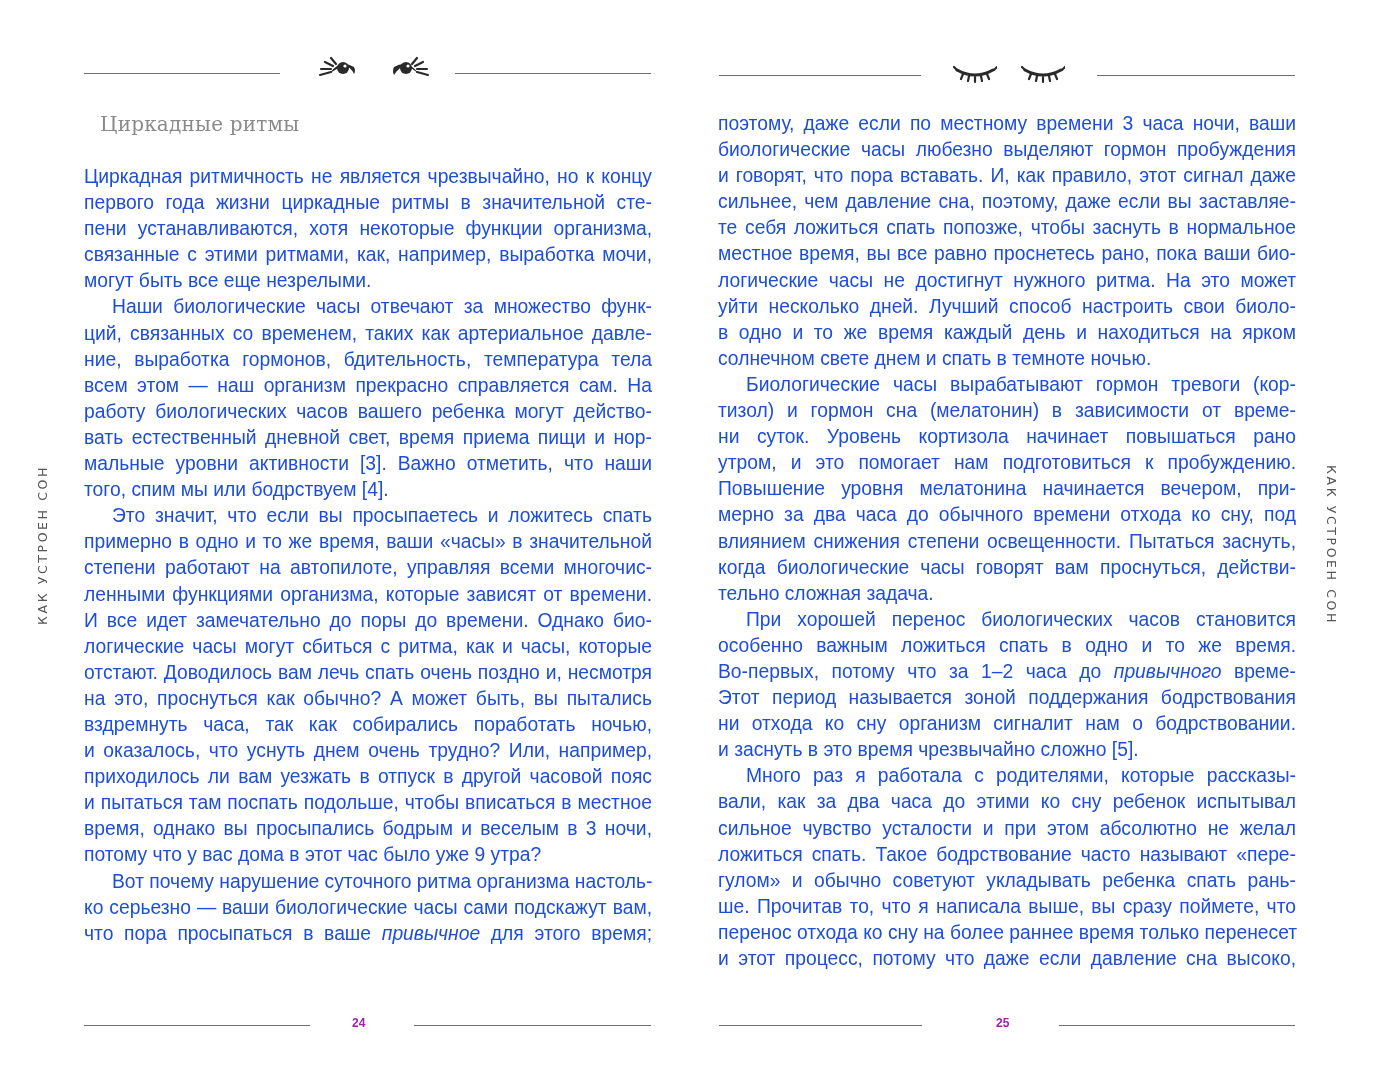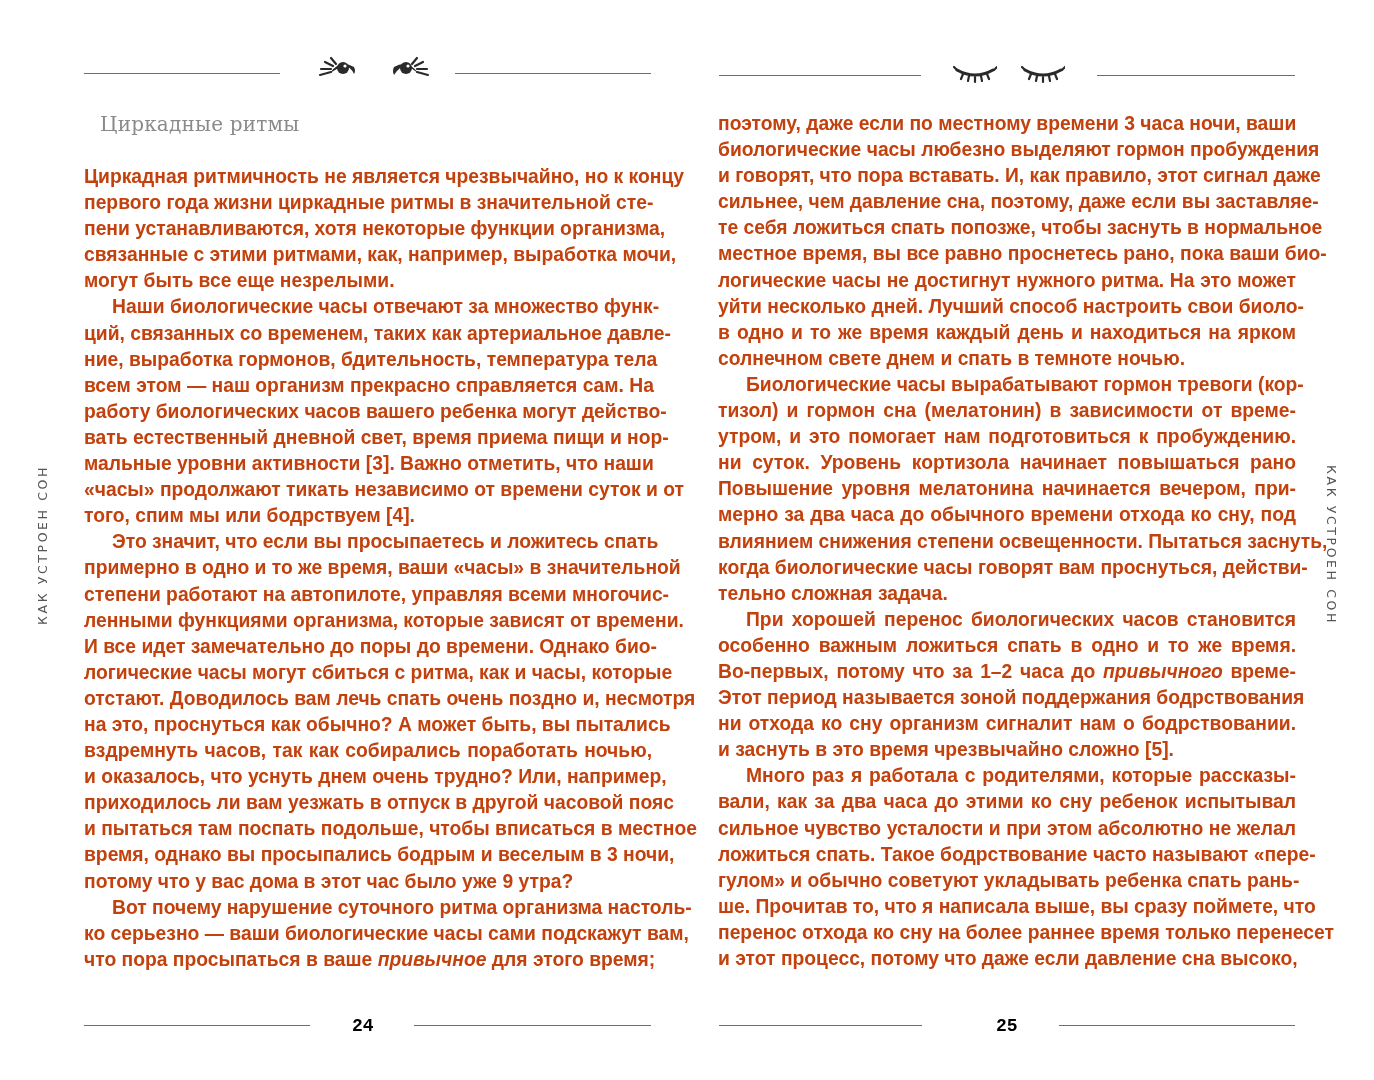--- a/index.html
+++ b/index.html
@@ -34,37 +34,36 @@
     color: #8a8a8a;
     letter-spacing: 0.2px;
   }
 
   .column {
     position: absolute;
     width: 568px;
     font-family: "Liberation Sans", "DejaVu Sans", sans-serif;
     font-size: 19.3px;
     line-height: 26.1px;
-    color: #c2410c;
-    font-weight: bold;
+    color: #1d4ed8;
   }
   .col-left { left: 84px; top: 164px; }
   .col-right { left: 718px; top: 111px; width: 578px; }
 
   .line { display: block; white-space: nowrap; text-align: justify; text-align-last: justify; height: 26.1px; }
   .line.last { text-align-last: left; }
   .line.indent { padding-left: 28px; }
   .line em { font-style: italic; }
 
   .page-num {
     position: absolute;
-    font-family: Liberation Mono, monospace;
+    font-family: Liberation Sans, sans-serif;
     font-weight: bold;
-    font-size: 18px;
-    color: #000000;
+    font-size: 12px;
+    color: #a21caf;
     top: 1016px;
   }
 </style>
 </head>
 <body>
 
 <div class="page page-left">
   <div class="rule" style="left:84px; top:73px; width:196px;"></div>
   <div class="eyes" style="left:316px; top:55px;">
     <svg width="44" height="24" viewBox="0 0 44 24">
@@ -92,31 +91,30 @@
       <span class="line"><span>пени устанавливаются, хотя некоторые функции организма,</span></span>
       <span class="line"><span>связанные с этими ритмами, как, например, выработка мочи,</span></span>
       <span class="line last"><span>могут быть все еще незрелыми.</span></span>
       <span class="line indent"><span>Наши биологические часы отвечают за множество функ-</span></span>
       <span class="line"><span>ций, связанных со временем, таких как артериальное давле-</span></span>
       <span class="line"><span>ние, выработка гормонов, бдительность, температура тела</span></span>
       <span class="line"><span>всем этом — наш организм прекрасно справляется сам. На</span></span>
       <span class="line"><span>работу биологических часов вашего ребенка могут действо-</span></span>
       <span class="line"><span>вать естественный дневной свет, время приема пищи и нор-</span></span>
       <span class="line"><span>мальные уровни активности [3]. Важно отметить, что наши</span></span>
-      <span class="line"><span>«часы» продолжают тикать независимо от времени суток и от</span></span>
       <span class="line last"><span>того, спим мы или бодрствуем [4].</span></span>
       <span class="line indent"><span>Это значит, что если вы просыпаетесь и ложитесь спать</span></span>
       <span class="line"><span>примерно в одно и то же время, ваши «часы» в значительной</span></span>
       <span class="line"><span>степени работают на автопилоте, управляя всеми многочис-</span></span>
       <span class="line"><span>ленными функциями организма, которые зависят от времени.</span></span>
       <span class="line"><span>И все идет замечательно до поры до времени. Однако био-</span></span>
       <span class="line"><span>логические часы могут сбиться с ритма, как и часы, которые</span></span>
       <span class="line"><span>отстают. Доводилось вам лечь спать очень поздно и, несмотря</span></span>
       <span class="line"><span>на это, проснуться как обычно? А может быть, вы пытались</span></span>
-      <span class="line"><span>вздремнуть часов, так как собирались поработать ночью,</span></span>
+      <span class="line"><span>вздремнуть часа, так как собирались поработать ночью,</span></span>
       <span class="line"><span>и оказалось, что уснуть днем очень трудно? Или, например,</span></span>
       <span class="line"><span>приходилось ли вам уезжать в отпуск в другой часовой пояс</span></span>
       <span class="line"><span>и пытаться там поспать подольше, чтобы вписаться в местное</span></span>
       <span class="line"><span>время, однако вы просыпались бодрым и веселым в 3 ночи,</span></span>
       <span class="line last"><span>потому что у вас дома в этот час было уже 9 утра?</span></span>
       <span class="line indent"><span>Вот почему нарушение суточного ритма организма настоль-</span></span>
       <span class="line"><span>ко серьезно — ваши биологические часы сами подскажут вам,</span></span>
       <span class="line"><span>что пора просыпаться в ваше </span><em>привычное</em><span> для этого время;</span></span>
     </div>
 
@@ -147,22 +145,22 @@
       <span class="line"><span>и говорят, что пора вставать. И, как правило, этот сигнал даже</span></span>
       <span class="line"><span>сильнее, чем давление сна, поэтому, даже если вы заставляе-</span></span>
       <span class="line"><span>те себя ложиться спать попозже, чтобы заснуть в нормальное</span></span>
       <span class="line"><span>местное время, вы все равно проснетесь рано, пока ваши био-</span></span>
       <span class="line"><span>логические часы не достигнут нужного ритма. На это может</span></span>
       <span class="line"><span>уйти несколько дней. Лучший способ настроить свои биоло-</span></span>
       <span class="line"><span>в одно и то же время каждый день и находиться на ярком</span></span>
       <span class="line last"><span>солнечном свете днем и спать в темноте ночью.</span></span>
       <span class="line indent"><span>Биологические часы вырабатывают гормон тревоги (кор-</span></span>
       <span class="line"><span>тизол) и гормон сна (мелатонин) в зависимости от време-</span></span>
+      <span class="line"><span>ни суток. Уровень кортизола начинает повышаться рано</span></span>
       <span class="line"><span>утром, и это помогает нам подготовиться к пробуждению.</span></span>
-      <span class="line"><span>ни суток. Уровень кортизола начинает повышаться рано</span></span>
       <span class="line"><span>Повышение уровня мелатонина начинается вечером, при-</span></span>
       <span class="line"><span>мерно за два часа до обычного времени отхода ко сну, под</span></span>
       <span class="line"><span>влиянием снижения степени освещенности. Пытаться заснуть,</span></span>
       <span class="line"><span>когда биологические часы говорят вам проснуться, действи-</span></span>
       <span class="line last"><span>тельно сложная задача.</span></span>
       <span class="line indent"><span>При хорошей перенос биологических часов становится</span></span>
       <span class="line"><span>особенно важным ложиться спать в одно и то же время.</span></span>
       <span class="line"><span>Во-первых, потому что за 1–2 часа до </span><em>привычного</em><span> време-</span></span>
       <span class="line"><span>Этот период называется зоной поддержания бодрствования</span></span>
       <span class="line"><span>ни отхода ко сну организм сигналит нам о бодрствовании.</span></span>

